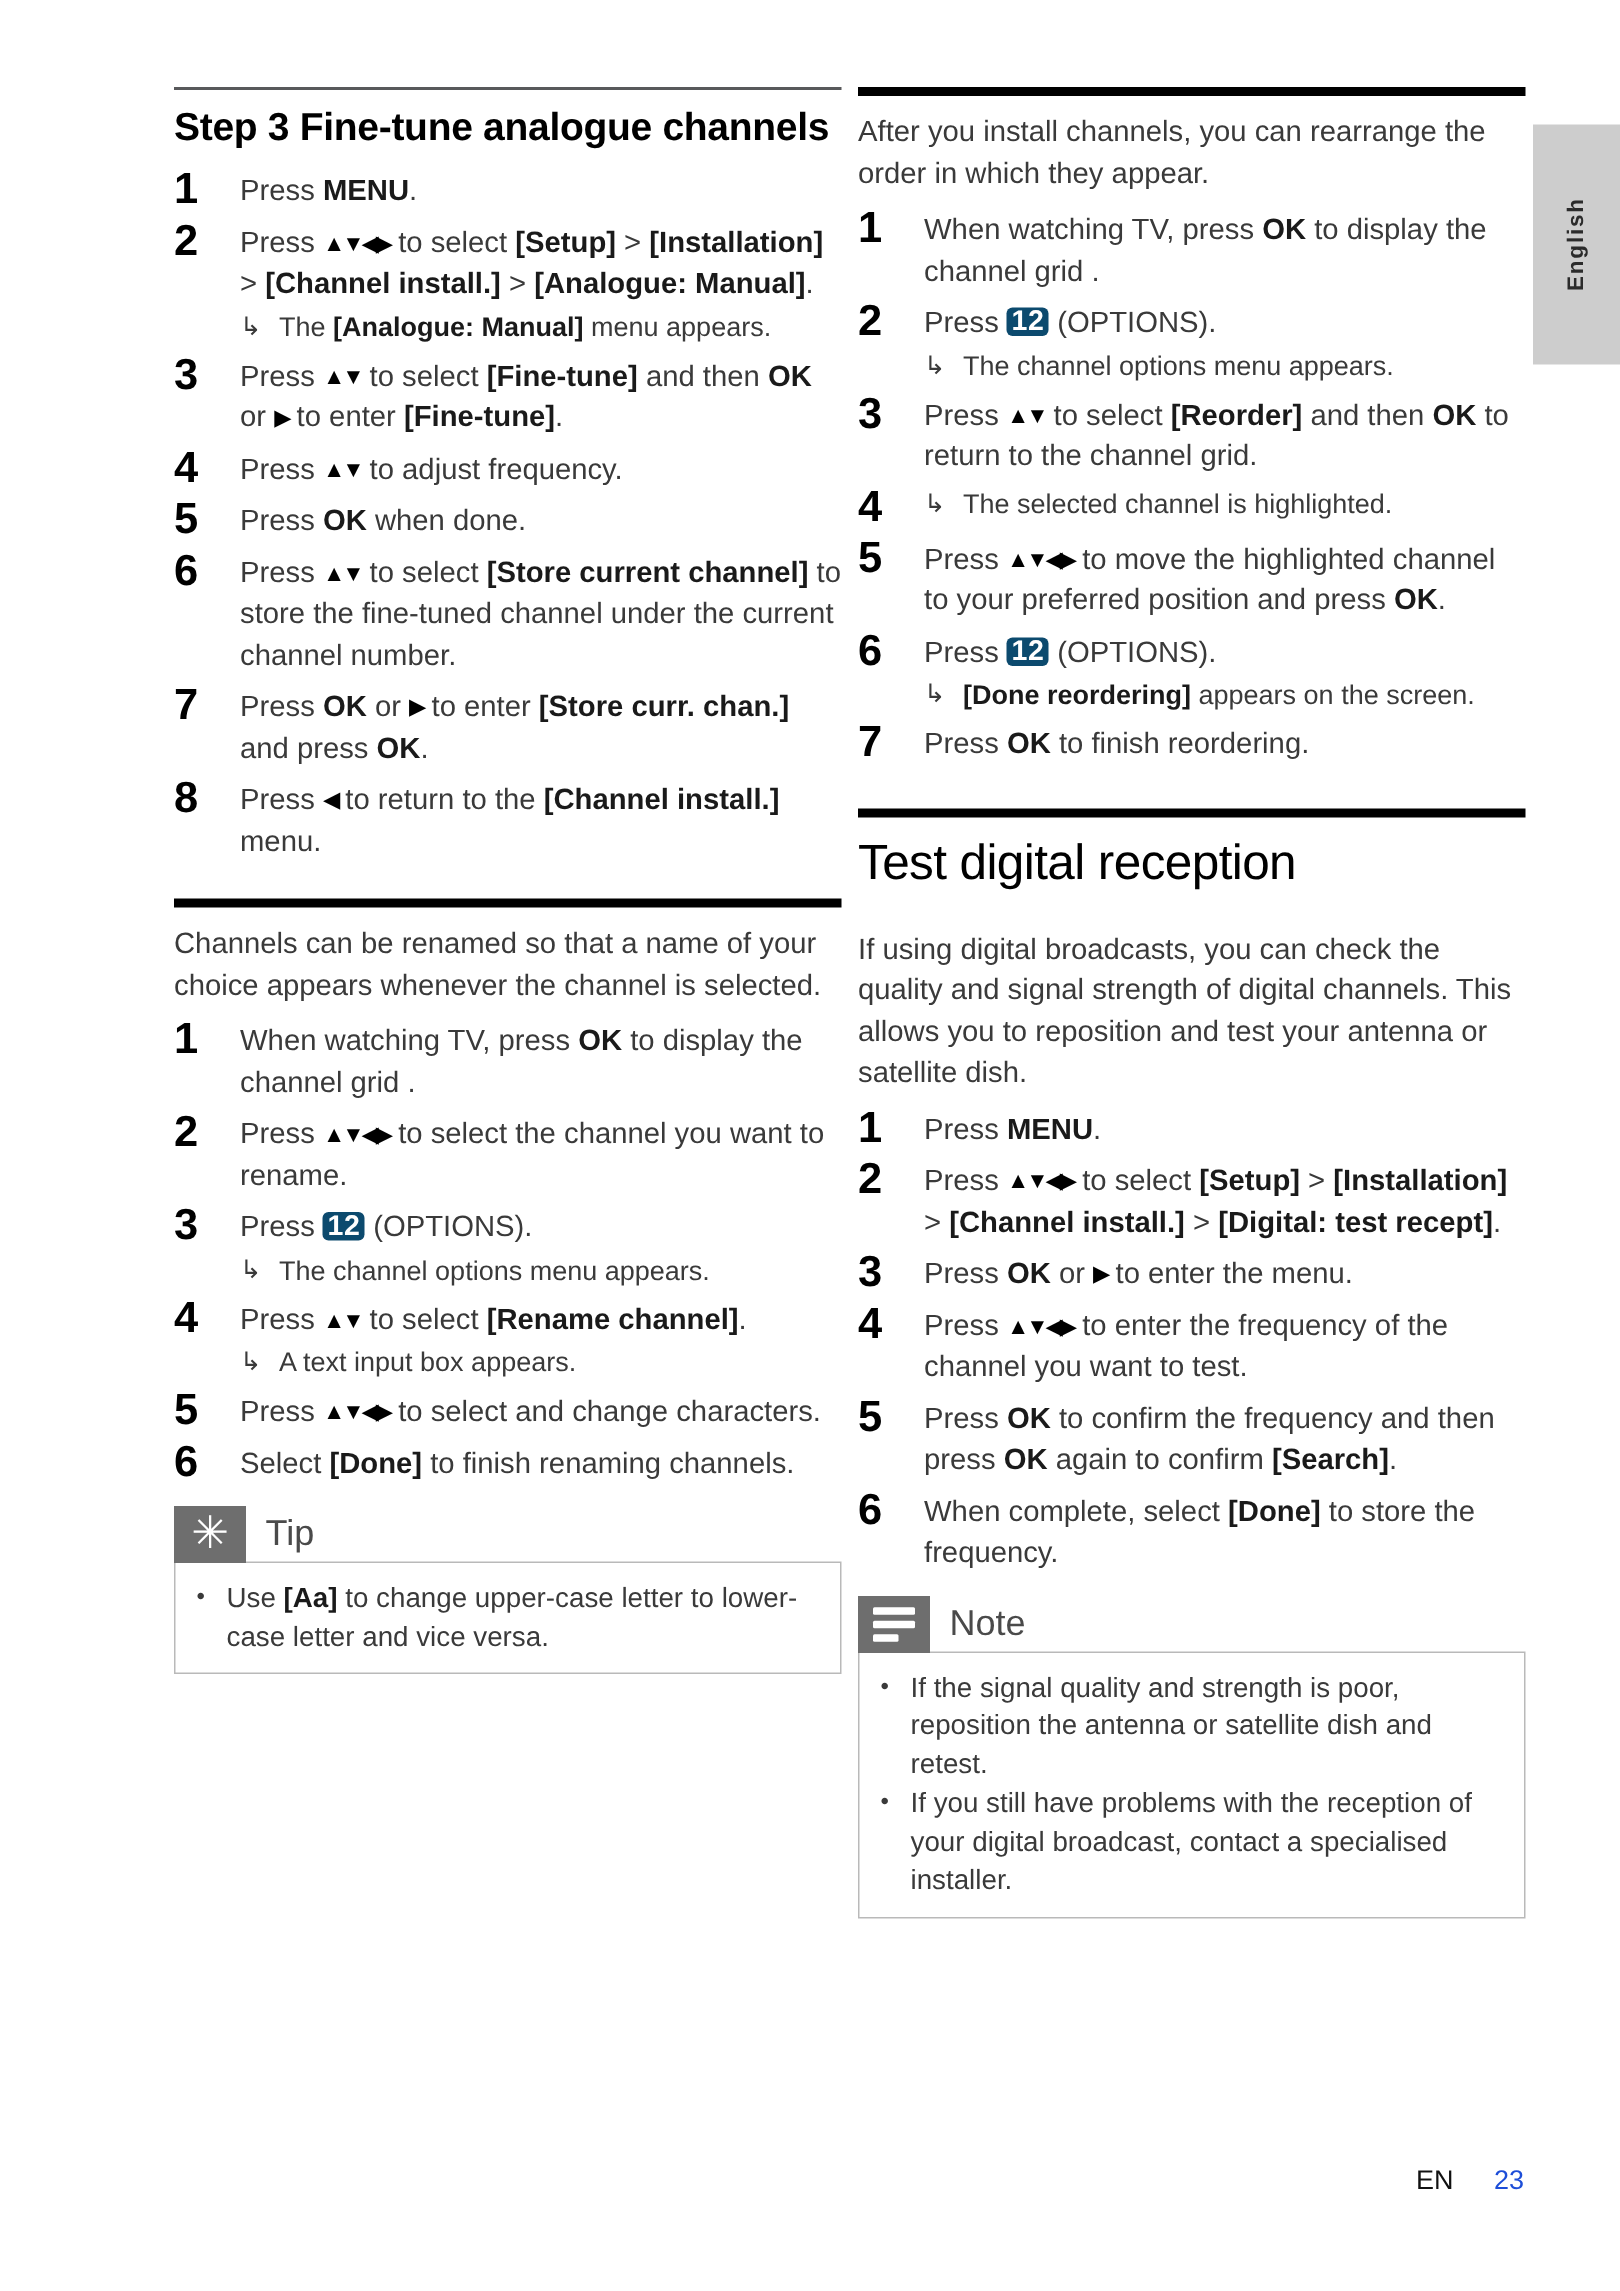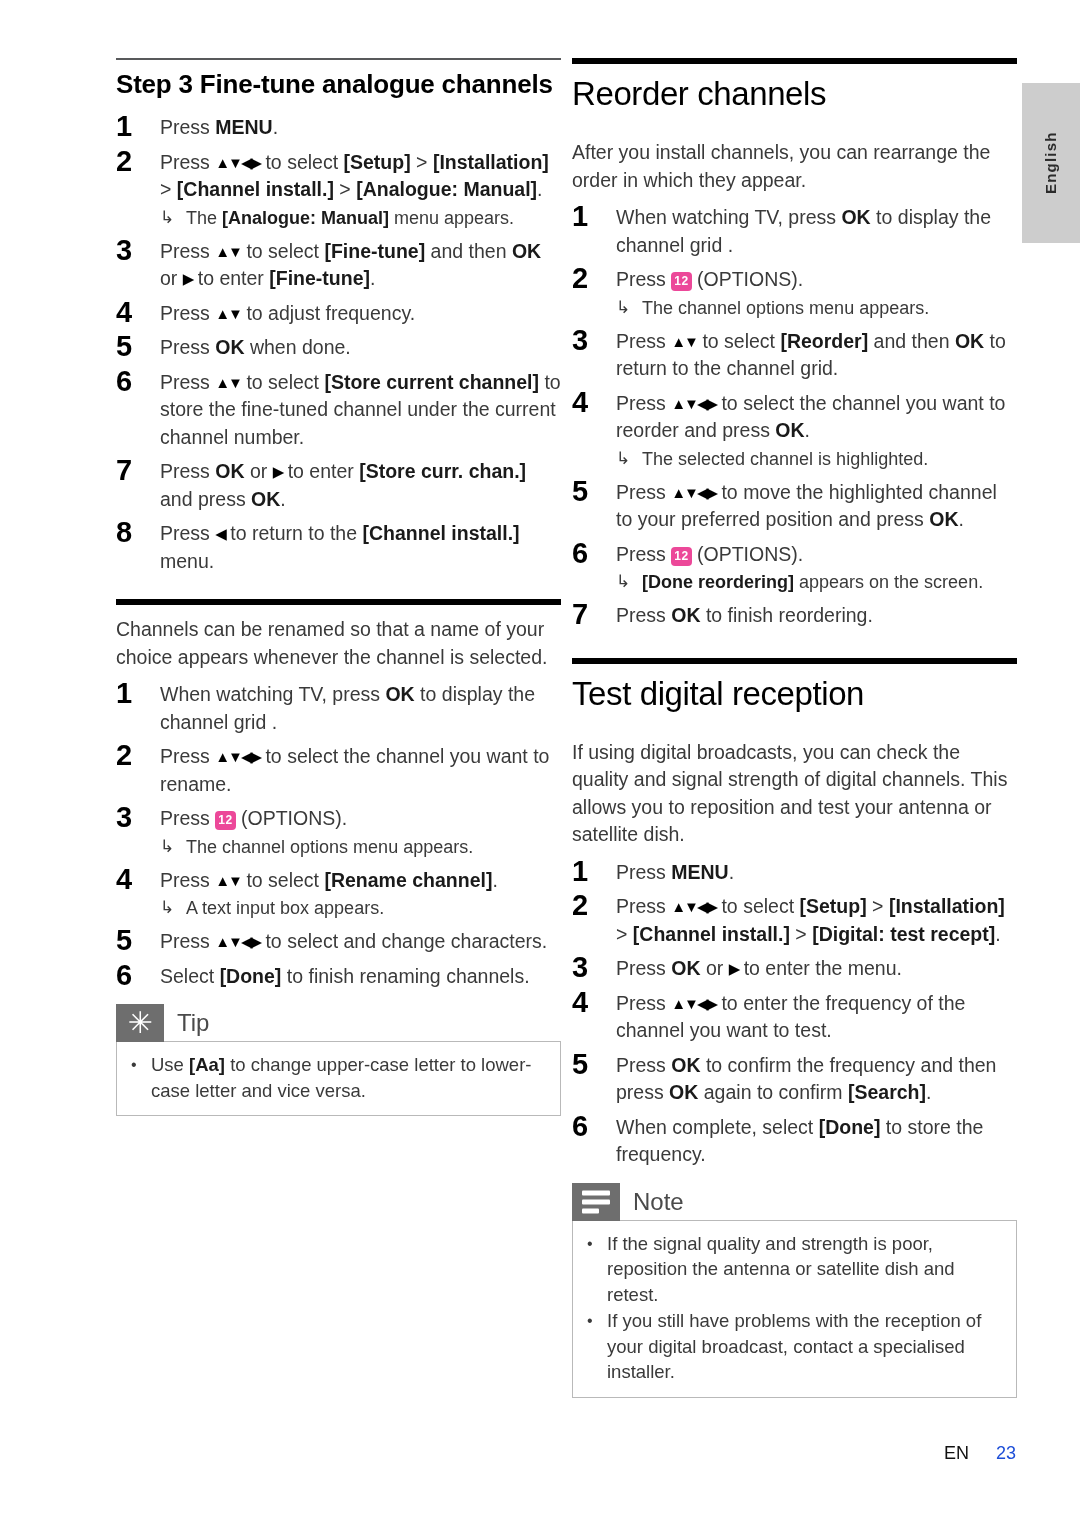--- a/index.html
+++ b/index.html
@@ -131,24 +131,24 @@
   .nav-keys {
     font-size: 15px;
     letter-spacing: -2px;
     color: #000;
     vertical-align: 1px;
   }
 
   
   .optkey {
     display: inline-block;
-    background: #ec4899;
+    background: #0c4a6e;
     color: #fff;
     border-radius: 4px;
-    font-size: 12px;
+    font-size: 19px;
     font-weight: 700;
     line-height: 17px;
     padding: 1px 3px 1px 3px;
     letter-spacing: 0.5px;
     vertical-align: 1px;
     font-family: "Liberation Sans", sans-serif;
   }
 
   
   .callout { margin-top: 14px; }
@@ -367,21 +367,20 @@
             </div>
           </div>
       </div>
     </div>
   </div>
 
   <div class="col col-right" style="top:58px;">
 
     <div>
       <div class="rule-thick"></div>
-      <h1 class="h-main">Reorder channels</h1>
       <p class="para">After you install channels, you can rearrange the order in which they appear.</p>
       <div class="steps">
           <div class="step">
             <div class="step-num">1</div>
             <div style="flex: 1 1 auto;">
               <div class="step-body">When watching TV, press <b class="b">OK</b> to display the channel grid .</div>
             </div>
           </div>
           <div class="step">
             <div class="step-num">2</div>
@@ -395,21 +394,20 @@
           </div>
           <div class="step">
             <div class="step-num">3</div>
             <div style="flex: 1 1 auto;">
               <div class="step-body">Press <span class="nav-keys">▲▼</span> to select <b class="b">[Reorder]</b> and then <b class="b">OK</b> to return to the channel grid.</div>
             </div>
           </div>
           <div class="step">
             <div class="step-num">4</div>
             <div style="flex: 1 1 auto;">
-              <div class="step-body">Press <span class="nav-keys">▲▼◀▶</span> to select the channel you want to reorder and press <b class="b">OK</b>.</div>
               <div class="result">
                 <span class="arr">↳</span>
                 <span class="rtxt">The selected channel is highlighted.</span>
               </div>
             </div>
           </div>
           <div class="step">
             <div class="step-num">5</div>
             <div style="flex: 1 1 auto;">
               <div class="step-body">Press <span class="nav-keys">▲▼◀▶</span> to move the highlighted channel to your preferred position and press <b class="b">OK</b>.</div>

